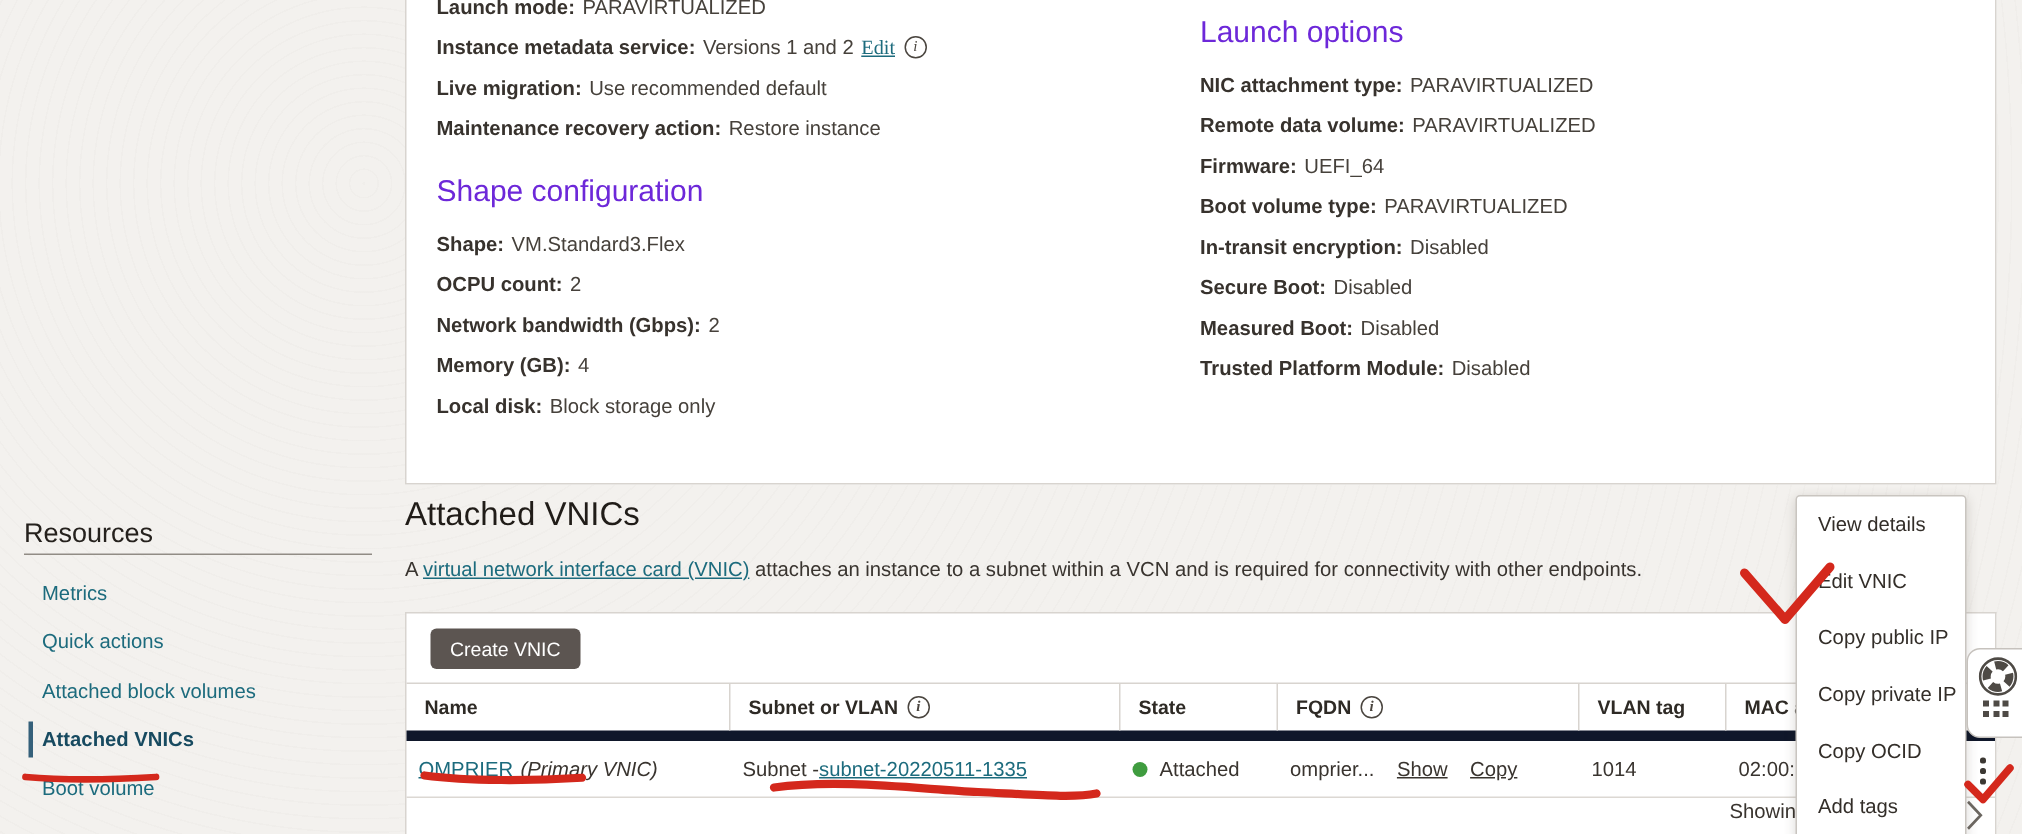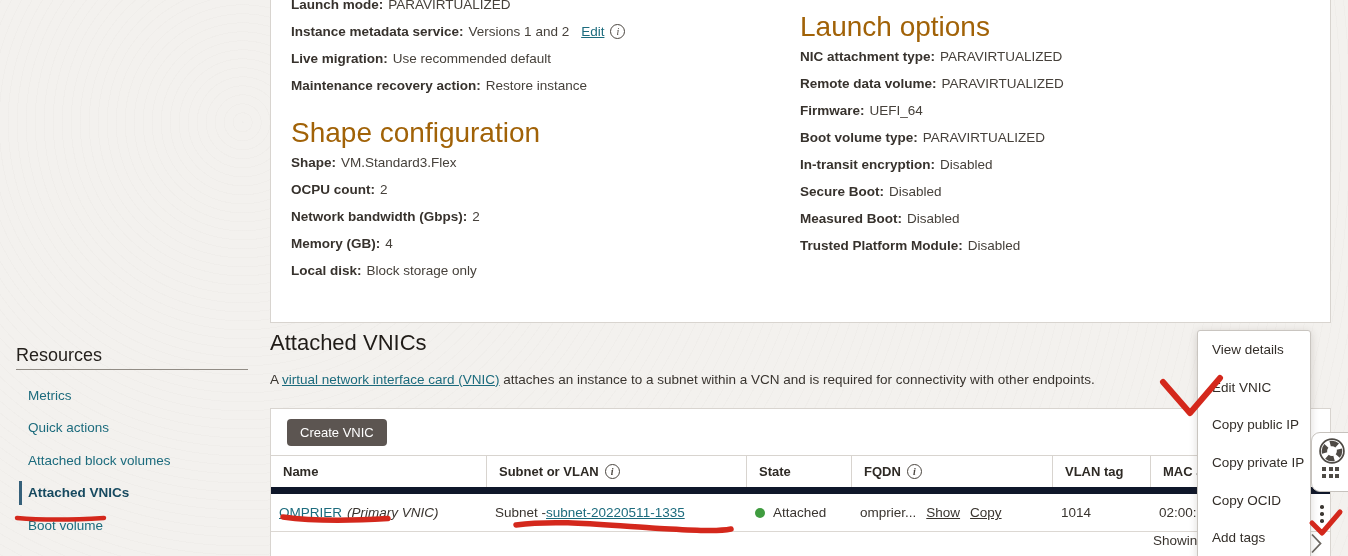--- a/index.html
+++ b/index.html
@@ -8,21 +8,21 @@
   #stage { position:relative; width:1348px; height:556px; overflow:hidden; background:#f3f1ee; }
   #stage::before { content:""; position:absolute; inset:0; pointer-events:none;
     background:repeating-radial-gradient(circle at 18% 22%, rgba(110,100,90,0.025) 0 1px, transparent 1px 9px); }
 
   .card { position:absolute; background:#fff; border:1px solid #d8d4cf; }
   .top-card { left:270px; top:-20px; width:1061px; height:343px; }
 
   .field { display:flex; align-items:center; height:27px; font-size:13.5px; white-space:nowrap; }
   .lbl { font-weight:bold; color:#37322d; margin-right:5px; }
   .val { color:#46413b; }
-  .section-h { font-size:28px; font-weight:400; color:#a16207; position:absolute; }
+  .section-h { font-size:20px; font-weight:400; color:#6d28d9; position:absolute; }
   a.link { color:#1c6b7d; text-decoration:underline; cursor:pointer; }
   .info-icon { display:inline-flex; align-items:center; justify-content:center; flex:none;
     width:15px; height:15px; border:1px solid #4a453f; border-radius:50%;
     font-size:10px; font-style:italic; font-family:"Liberation Serif", serif;
     margin-left:6px; color:#4a453f; cursor:pointer; }
   .info-icon::before { content:"i"; }
 
   .abs { position:absolute; }
 
   
@@ -49,21 +49,21 @@
   .th { display:flex; align-items:center; padding:0 12px; font-size:13px; font-weight:bold;
     color:#2e2a25; border-right:1px solid #d8d4cf; white-space:nowrap; }
   .th:last-child { border-right:none; flex:1; }
   .trow { display:flex; height:38px; align-items:center; border-bottom:1px solid #dcd8d3;
     font-size:13.5px; color:#39342f; }
   .td { display:flex; align-items:center; padding:0 8px; white-space:nowrap; }
   .c-name { width:216px; } .c-subnet { width:260px; } .c-state { width:105px; }
   .c-fqdn { width:201px; } .c-vlan { width:98px; } .c-mac { flex:1; }
   .dot { width:10px; height:10px; border-radius:50%; background:#3f9c3f; margin-right:8px; flex:none; }
   .italic { font-style:italic; margin-left:5px; color:#39342f; }
-  .mlink { color:#39342f; text-decoration:underline; margin-left:10px; cursor:pointer; }
+  .mlink { color:#39342f; text-decoration:underline; margin-left:15px; cursor:pointer; }
   .tfoot { position:absolute; left:882px; top:124px; font-size:13.5px; color:#39342f; }
 
   
   .ctx-menu { position:absolute; left:1197px; top:330px; width:114px; height:232px;
     background:#fff; border:1px solid #c9c5c0; border-radius:3px;
     box-shadow:0 2px 8px rgba(60,50,40,0.18); z-index:20; }
   .menu-item { display:flex; align-items:center; height:37.6px; padding-left:14px;
     font-size:13.5px; color:#332e29; cursor:pointer; white-space:nowrap; }
 
   
@@ -86,21 +86,21 @@
 
   <section class="card top-card">
     <div class="abs" style="left:20px; top:10px;">
       <div class="field">
         <span class="lbl">Launch mode:</span>
         <span class="val">PARAVIRTUALIZED</span>
       </div>
       <div class="field">
         <span class="lbl">Instance metadata service:</span>
         <span class="val">Versions 1 and 2</span>
-        <a class="link" style="margin-left:12px;">Edit</a>
+        <a class="link" style="margin-left:5px;font-family:Liberation Serif, serif;">Edit</a>
         <span class="info-icon"></span>
       </div>
       <div class="field">
         <span class="lbl">Live migration:</span>
         <span class="val">Use recommended default</span>
       </div>
       <div class="field">
         <span class="lbl">Maintenance recovery action:</span>
         <span class="val">Restore instance</span>
       </div>

